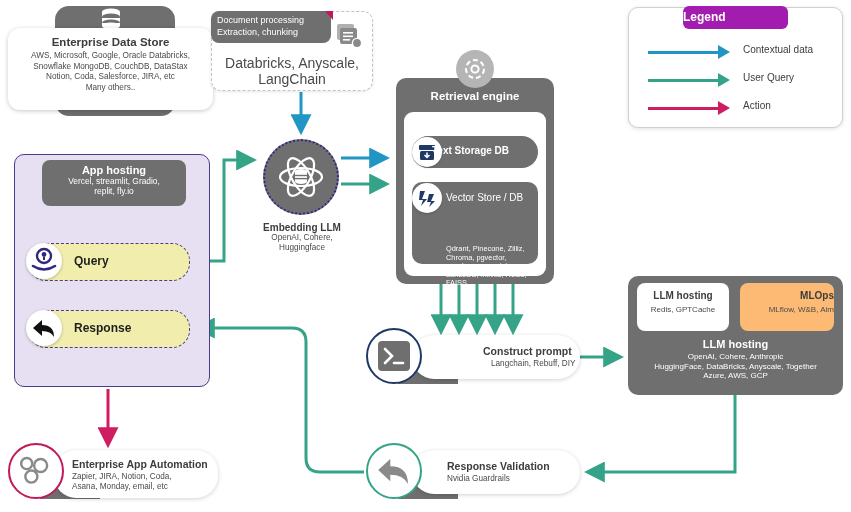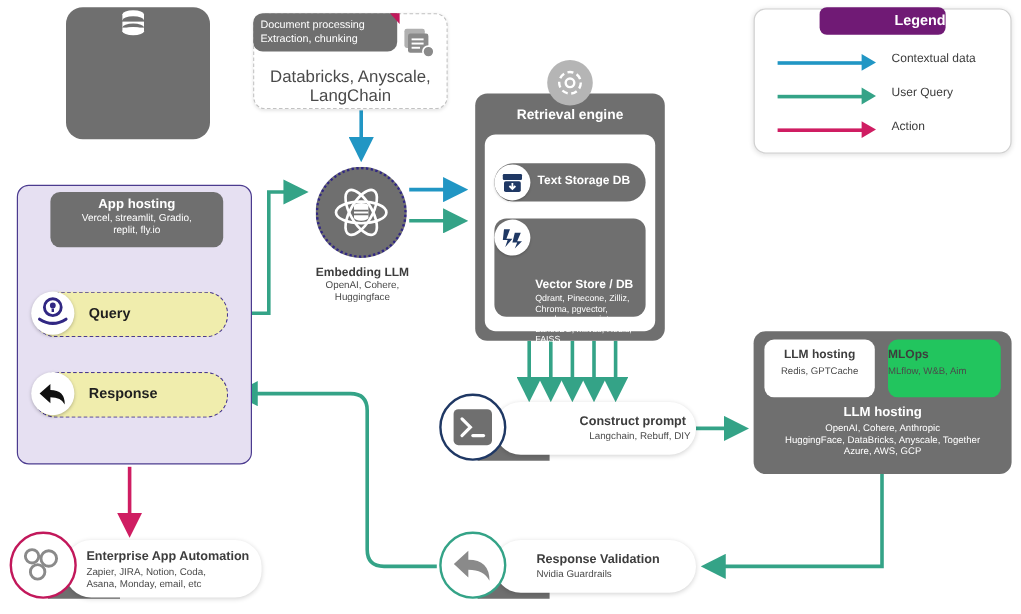--- a/index.html
+++ b/index.html
@@ -54,23 +54,23 @@
   }
 
   
   #legend{
     left:628px;top:7px;width:215px;height:121px;
     background:#fff;border:1px solid #d0d0d0;border-radius:10px;
     box-shadow:0 1px 4px rgba(0,0,0,.12);
   }
   #legend-title{
     left:683px;top:6px;width:105px;height:23px;
-    background:#701a75;border-radius:6px;
+    background:#a21caf;border-radius:6px;
     color:#fff;font-size:12px;font-weight:bold;
-    text-align:right;line-height:23px;
+    text-align:left;line-height:23px;
   }
   .legend-row{position:absolute;left:648px;width:190px;height:20px;}
   .legend-label{position:absolute;left:95px;top:2px;font-size:10px;color:#3c3c3c;}
   .legend-line{position:absolute;left:0;top:9px;width:72px;height:3px;}
   .legend-head{position:absolute;left:70px;top:3px;width:0;height:0;
     border-top:7px solid transparent;border-bottom:7px solid transparent;}
 
   
   #emb-circle{
     left:263px;top:139px;width:76px;height:76px;
@@ -99,30 +99,30 @@
   }
   #re-inner{
     left:404px;top:112px;width:142px;height:164px;
     background:#fff;border-radius:9px;
   }
   #text-db{
     left:412px;top:136px;width:126px;height:32px;
     background:#6f6f6f;border-radius:16px;
   }
   #text-db-label{
-    left:448px;top:145px;width:90px;
+    left:432px;top:145px;width:90px;
     color:#fff;font-size:10px;font-weight:bold;
   }
   #vec-db{
     left:412px;top:182px;width:126px;height:82px;
     background:#6f6f6f;border-radius:10px;
   }
   #vec-db-label{
     left:446px;top:192px;width:88px;
-    color:#fff;font-size:10px;font-weight:bold;margin-top:40px;
+    color:#fff;font-size:10px;font-weight:normal;
   }
   #vec-db-sub{
     left:446px;top:205px;width:86px;
     color:#fff;font-size:7.4px;line-height:8.6px;margin-top:40px;
   }
   .db-badge{
     position:absolute;width:30px;height:30px;border-radius:50%;
     background:#fff;box-shadow:0 1px 2px rgba(0,0,0,.2);
   }
 
@@ -172,21 +172,21 @@
   #llm-panel{
     left:628px;top:276px;width:215px;height:119px;
     background:#6f6f6f;border-radius:10px;
   }
   #llm-sub-a{
     left:637px;top:283px;width:92px;height:48px;
     background:#fff;border-radius:8px;text-align:center;padding-top:7px;
   }
   #llm-sub-b{
     left:740px;top:283px;width:94px;height:48px;
-    background:#22c55e;border-radius:8px;text-align:left;padding-top:7px;
+    background:#fdba74;border-radius:8px;text-align:right;padding-top:7px;
   }
   .sub-t{font-size:10px;font-weight:bold;color:#3d3d3d;}
   .sub-s{font-size:8px;color:#4a4a4a;margin-top:4px;}
   #llm-main-t{
     left:628px;top:338px;width:215px;text-align:center;
     color:#fff;font-size:11px;font-weight:bold;
   }
   #llm-main-s{
     left:628px;top:352px;width:215px;text-align:center;
     color:#fff;font-size:8px;line-height:9.6px;
@@ -270,20 +270,27 @@
   <div class="node" id="eds-band"></div>
   <svg class="node" id="eds-icon" viewBox="0 0 28 22">
     <ellipse cx="14" cy="4" rx="9" ry="3.4" fill="#fff"></ellipse>
     <rect x="5" y="4" width="18" height="5" fill="#fff"></rect>
     <ellipse cx="14" cy="9" rx="9" ry="3.4" fill="#6f6f6f"></ellipse>
     <rect x="5" y="10" width="18" height="5" fill="#fff"></rect>
     <ellipse cx="14" cy="15" rx="9" ry="3.4" fill="#6f6f6f"></ellipse>
     <rect x="5" y="15" width="18" height="3" fill="#fff"></rect>
     <ellipse cx="14" cy="18" rx="9" ry="3.4" fill="#fff"></ellipse>
   </svg>
+  <div class="node" id="eds-card">
+    <div class="card-title">Enterprise Data Store</div>
+    <div class="card-sub" style="white-space:pre-line">AWS, Microsoft, Google, Oracle Databricks,
+Snowflake MongoDB, CouchDB, DataStax
+Notion, Coda, Salesforce, JIRA, etc
+Many others..</div>
+  </div>
 
   <div class="node" id="doc-card"></div>
   <svg class="node" id="doc-icon" viewBox="0 0 30 28">
     <rect x="4" y="2" width="17" height="16" rx="2" fill="#b0b0b0"></rect>
     <rect x="7" y="6" width="17" height="16" rx="2" fill="#8a8a8a"></rect>
     <rect x="10" y="10" width="10" height="1.6" fill="#fff"></rect>
     <rect x="10" y="13.5" width="10" height="1.6" fill="#fff"></rect>
     <rect x="10" y="17" width="7" height="1.6" fill="#fff"></rect>
     <circle cx="24" cy="21" r="4.6" fill="#8a8a8a" stroke="#fff" stroke-width="1.4"></circle>
   </svg>

